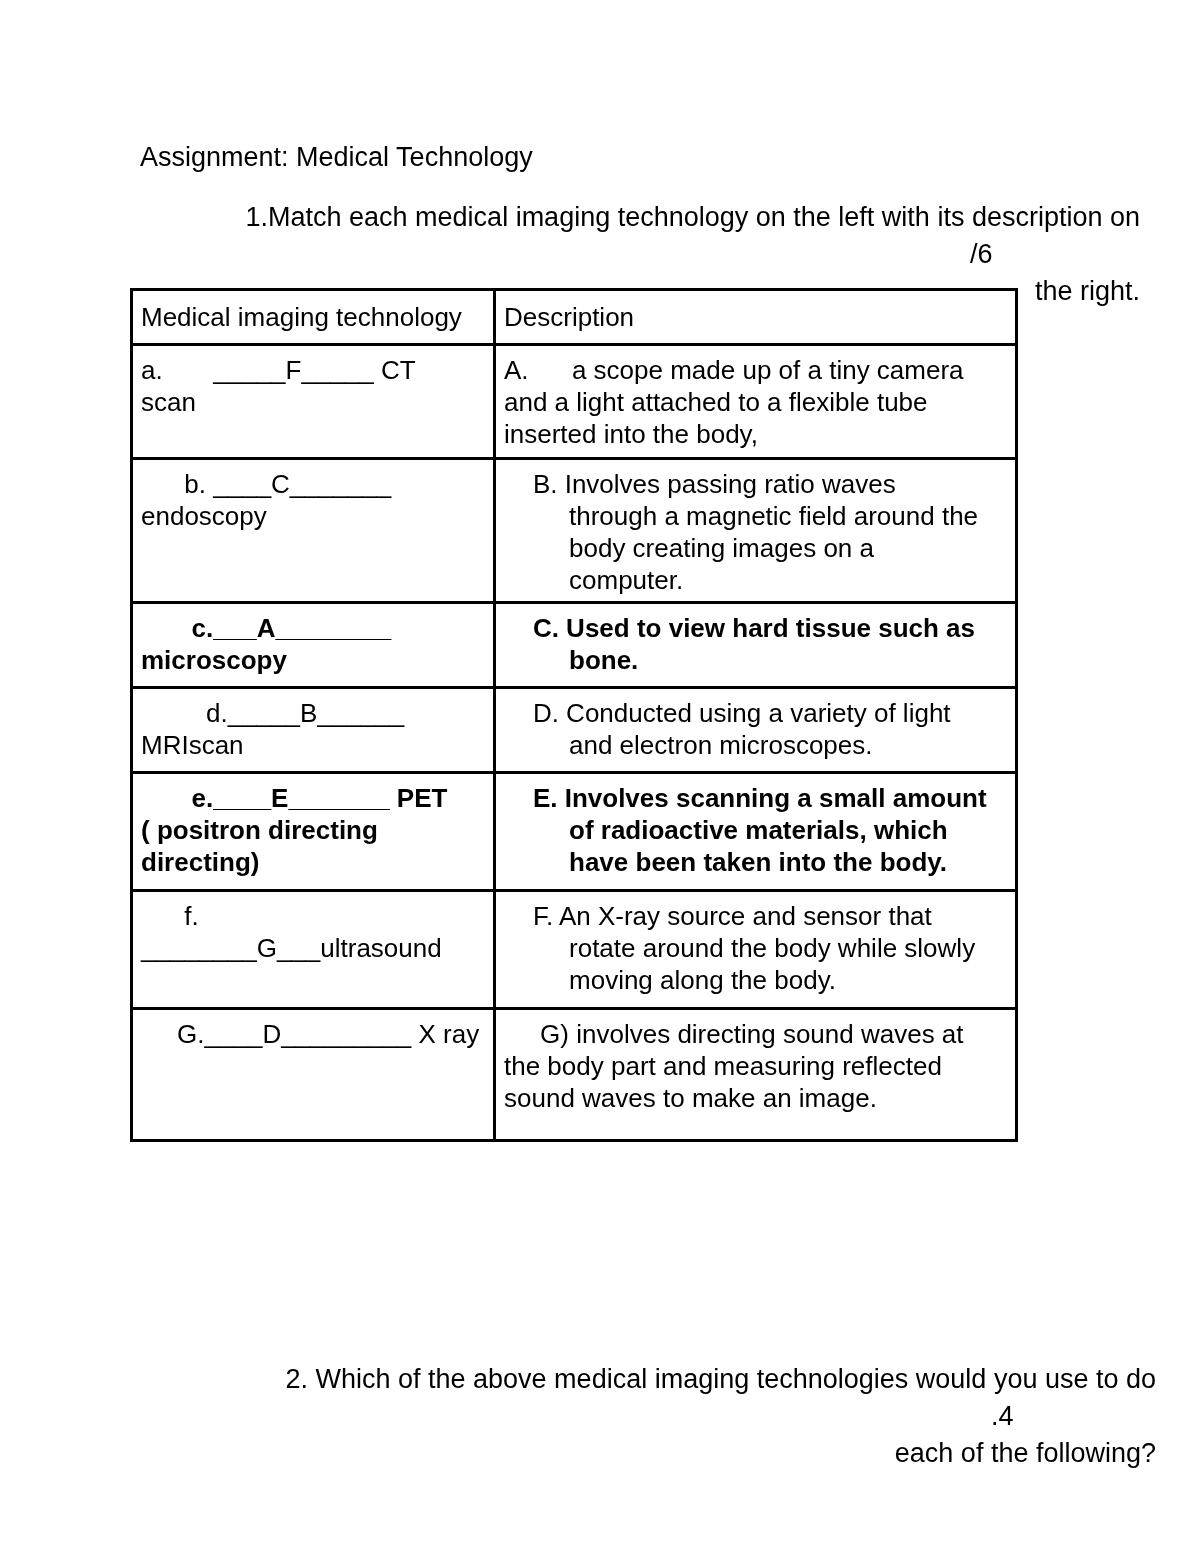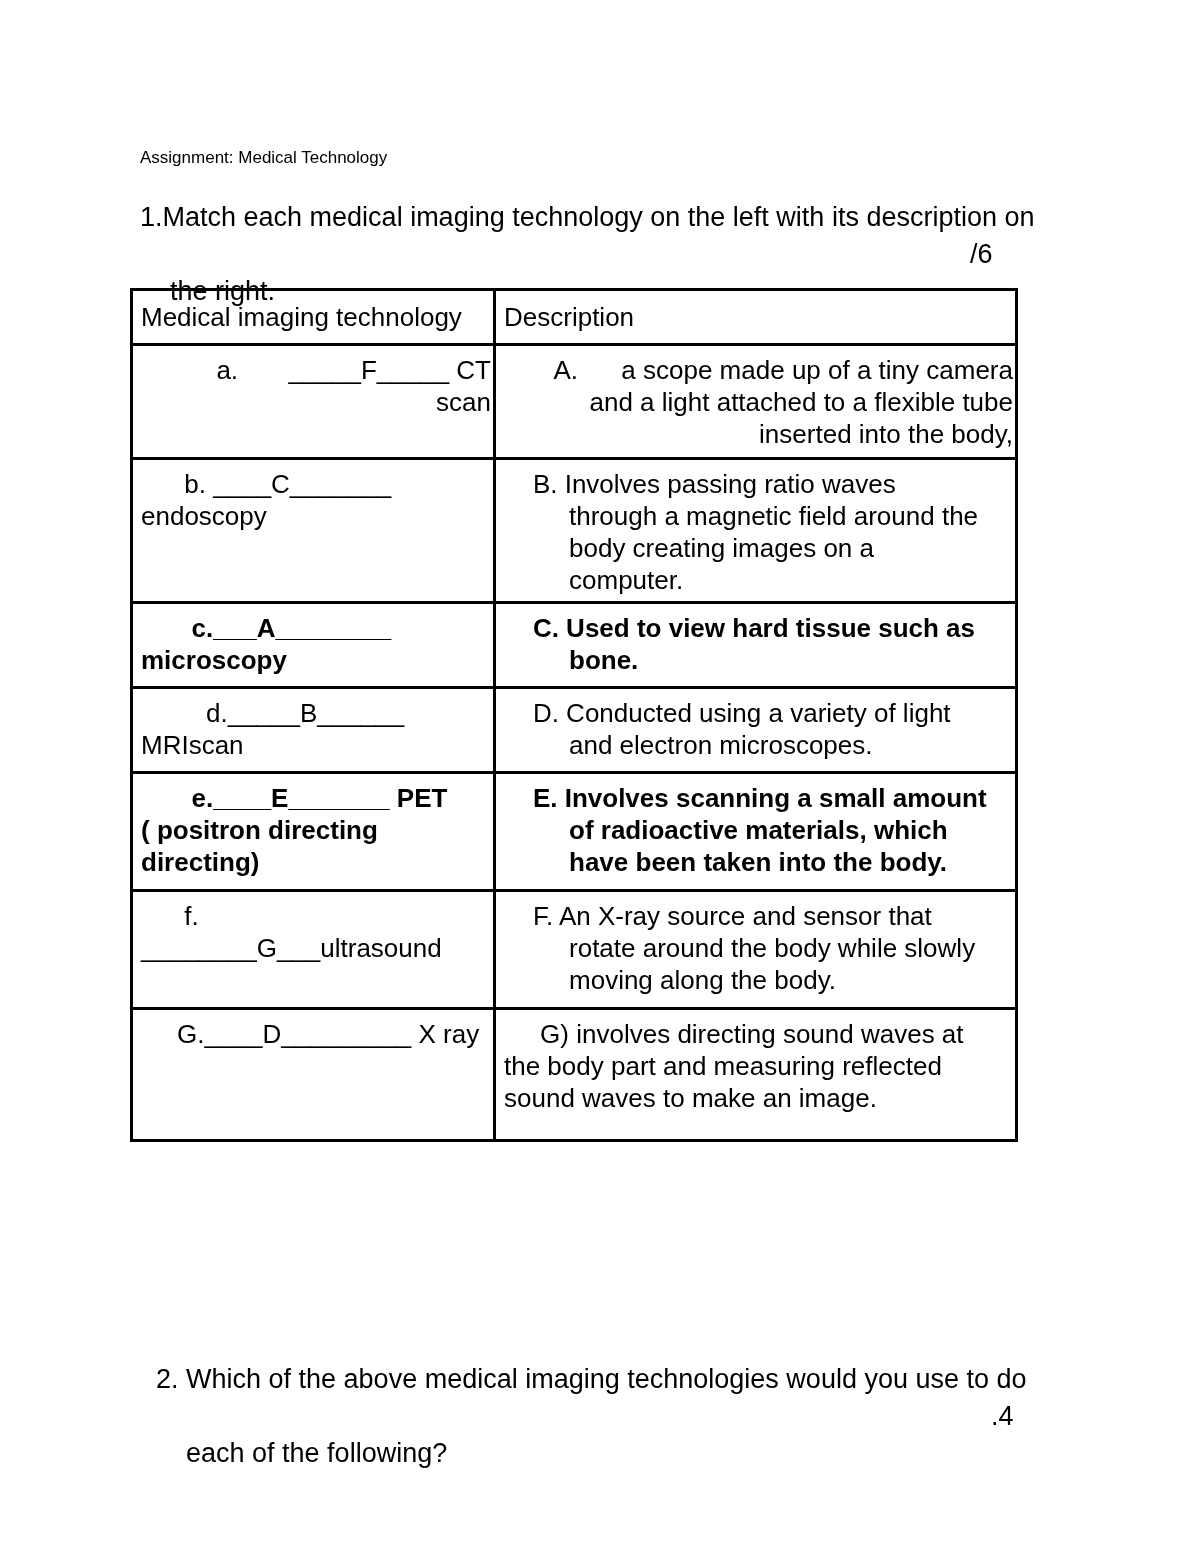--- a/index.html
+++ b/index.html
@@ -10,25 +10,25 @@
     color: #000000;
     font-family: "Liberation Sans", sans-serif;
     position: relative;
     overflow: hidden;
   }
   .abs { position: absolute; }
 
   
   .doc-title {
     left: 140px; top: 139px;
-    font-size: 17px; line-height: 37px;
+    font-size: 27px; line-height: 37px;
     white-space: pre;
   }
   .question {
-    font-size: 27px; line-height: 37px;
+    font-size: 27px; line-height: 37px; text-align: right;
   }
   .question .line { white-space: pre; position: relative; }
   #q1 { left: 140px; top: 199px; width: 1000px; }
   #q2 { left: 156px; top: 1337px; width: 1000px; margin-top: 24px; }
   .score { position: absolute; top: 0; }
   #q1 .score { left: 830px; }
   #q2 .score { left: 835px; }
 
   
   table.match {
@@ -42,21 +42,21 @@
   col.c-right { width: 522px; }
   table.match td {
     border: 3px solid #000000;
     vertical-align: top;
     box-sizing: border-box;
     padding: 8px 2px 0 8px;
     font-size: 26px;
     line-height: 32px;
   }
   tr.r-head td { height: 55px; padding-top: 10px; }
-  tr.r-a td { height: 114px; text-align: right; }
+  tr.r-a td { height: 114px; }
   tr.r-b td { height: 144px; }
   tr.r-c td { height: 85px; font-weight: bold; }
   tr.r-d td { height: 85px; }
   tr.r-e td { height: 118px; font-weight: bold; }
   tr.r-f td { height: 118px; }
   tr.r-g td { height: 132px; }
   .ln { white-space: pre; }
 </style>
 </head>
 <body>

